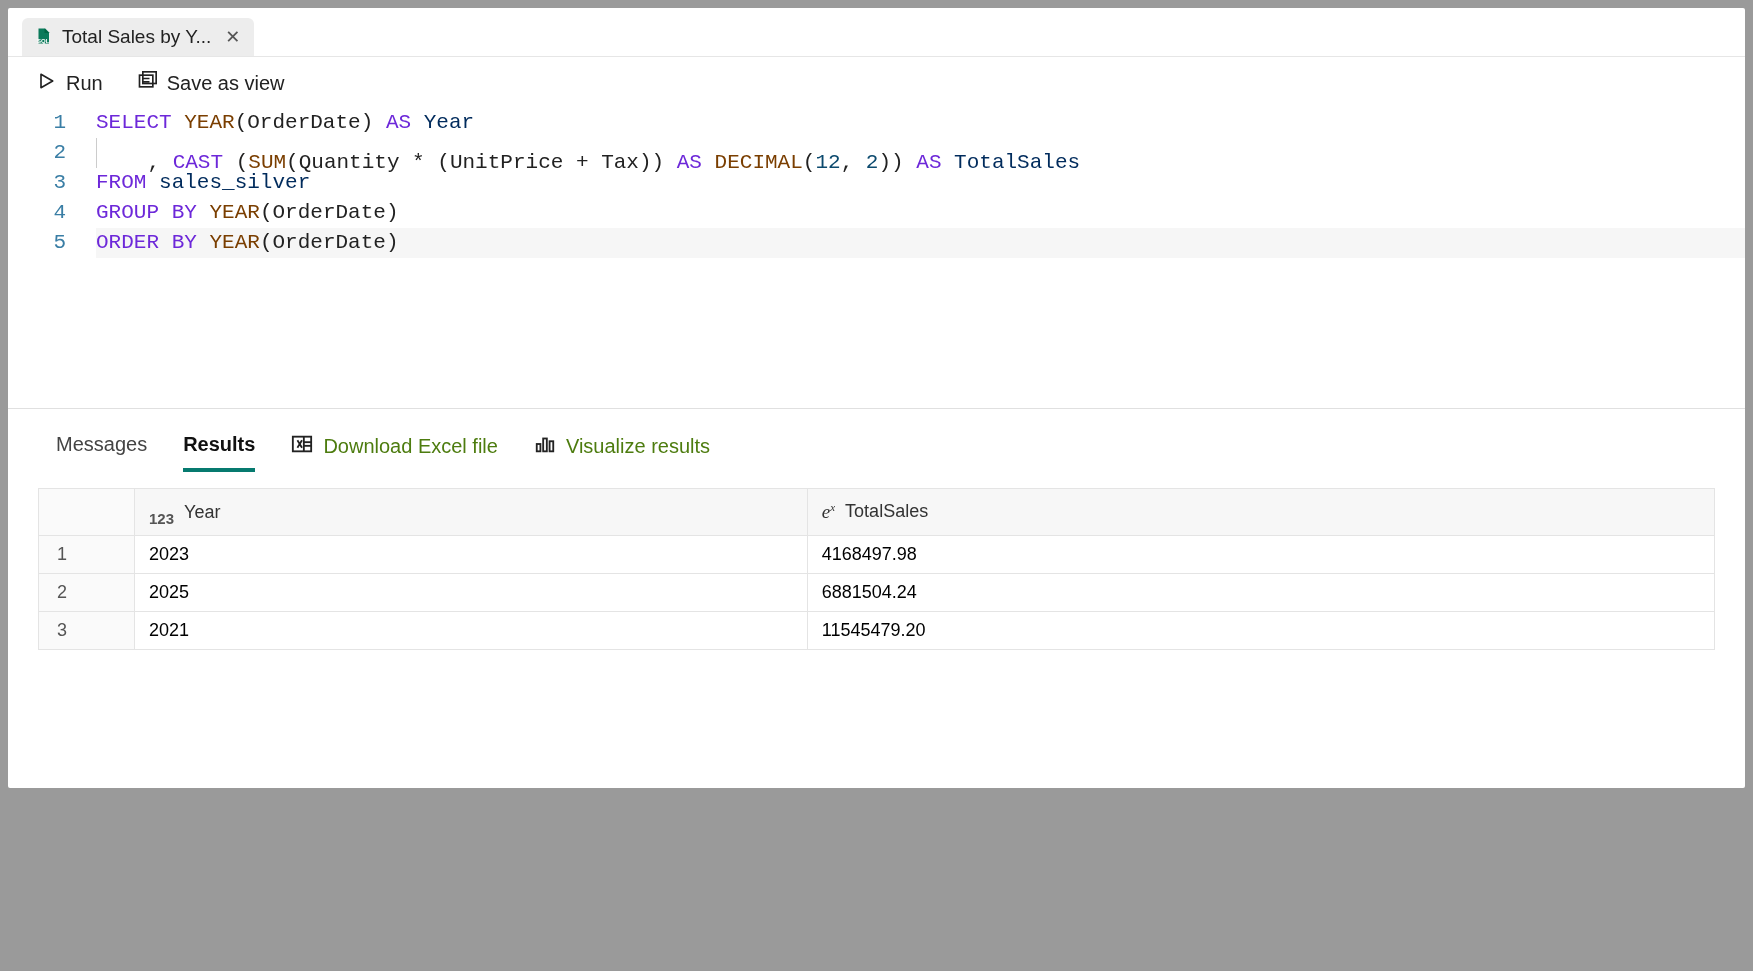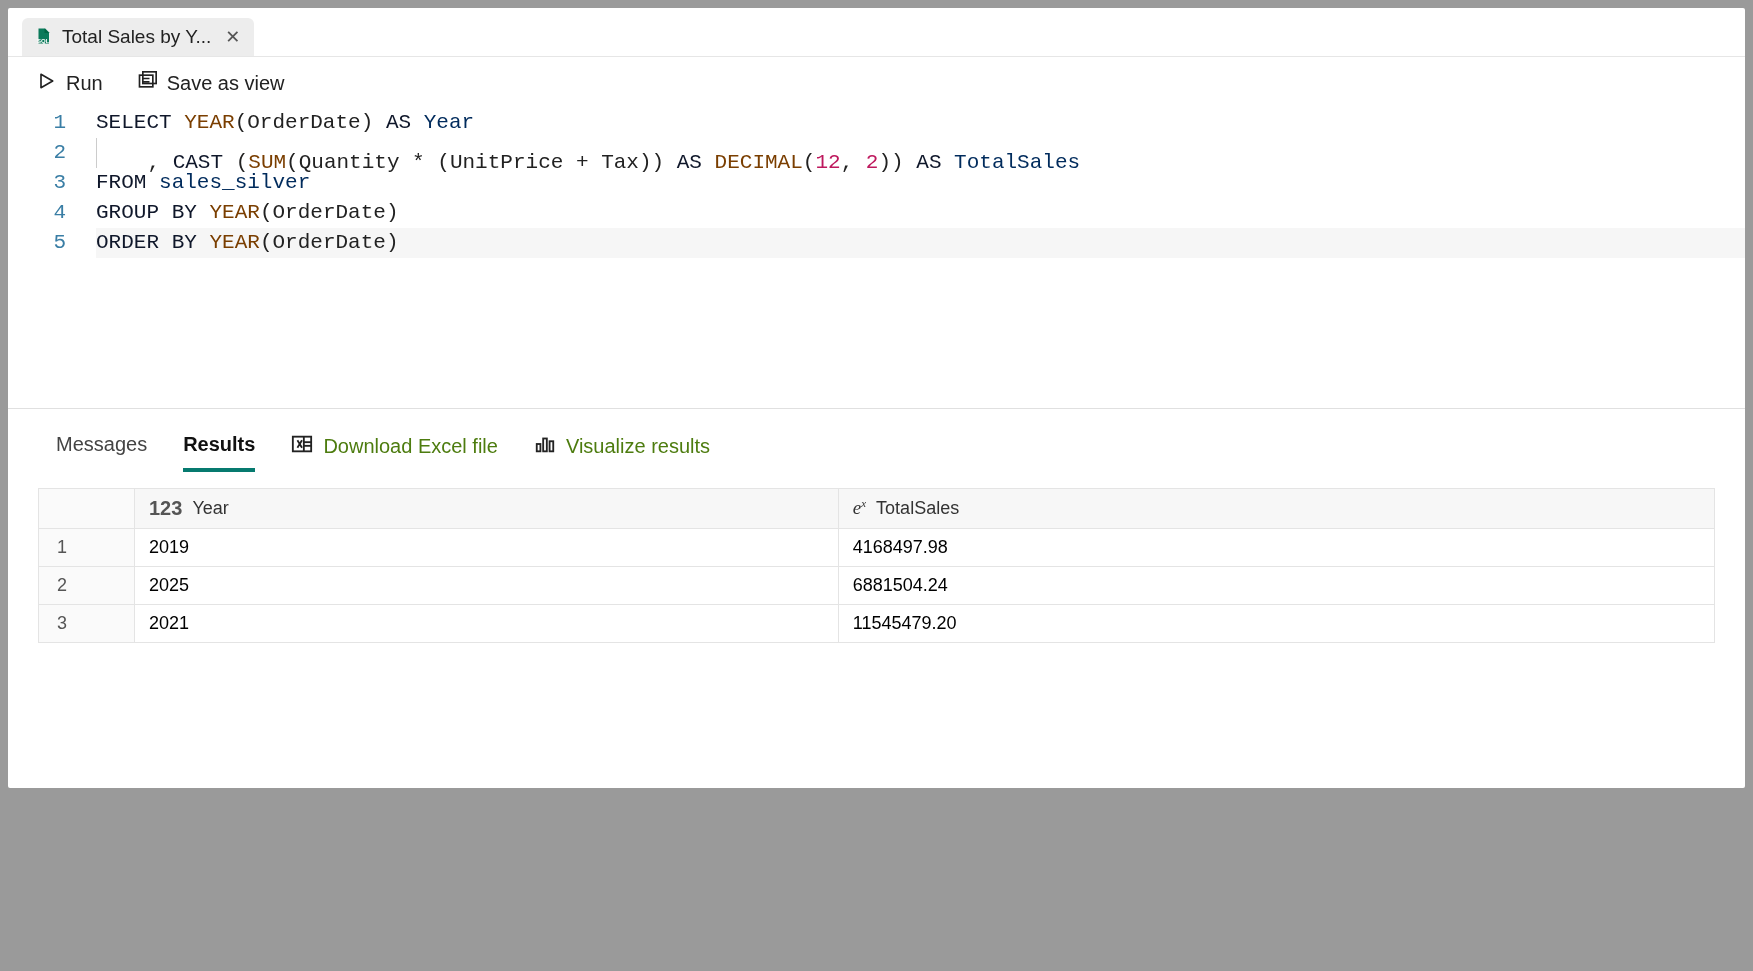--- a/index.html
+++ b/index.html
@@ -83,23 +83,23 @@
     width: 88px;
     text-align: right;
     padding-right: 30px;
     color: #3a7ea5;
     user-select: none;
   }
   .gutter div { height: 30px; }
   .code { flex: 1; white-space: pre; }
   .code .line { height: 30px; }
   .line.current { background: #f6f6f6; font-family: Liberation Mono, monospace; }
-  .kw { color: #0f172a; text-align: right; }
+  .kw { color: #6d28d9; text-align: right; }
   .fn { color: #7a3e00; }
-  .num { color: #be185d; }
+  .num { color: #0c4a6e; }
   .ident { color: #002b5c; }
   .plain { color: #222; }
   .indent-guide { border-left: 1px solid #ccc; display:inline-block; height:100%; margin-right: 0; }
   
   .h-divider { height: 1px; background: #e0e0e0; margin-top: 120px;}
   
   .results-bar {
     display: flex;
     align-items: flex-end;
     gap: 36px;
@@ -140,21 +140,21 @@
     padding: 8px 14px;
     height: 38px;
   }
   .results-table thead th {
     background: #f7f7f7;
     font-weight: 400;
     color: #333;
   }
   .results-table .rownum-col { width: 96px; color: #555; background:#fafafa; text-align:left; padding-left:18px;}
   .col-head { display:flex; align-items:center; gap:10px; }
-  .type-badge { font-size: 20px; color:#555; font-weight:600; }
+  .type-badge { font-size: 15px; color:#555; font-weight:600;margin-top:13px; }
   .fx-badge { font-style: italic; font-family: "Times New Roman", serif; font-size: 19px; }
   .fx-badge sup { font-size: 11px; font-style: italic; }
 </style>
 </head>
 <body>
 
 <div class="app-window">
 
   <div class="tab-bar">
     <div class="tab">
@@ -247,21 +247,21 @@
           <span class="col-head">
             <span class="fx-badge">e<sup>x</sup></span>
             <span>TotalSales</span>
           </span>
         </th>
       </tr>
     </thead>
     <tbody id="results-body">
         <tr>
           <td class="rownum-col">1</td>
-          <td>2019</td>
+          <td>2023</td>
           <td>4168497.98</td>
         </tr>
         <tr>
           <td class="rownum-col">2</td>
           <td>2025</td>
           <td>6881504.24</td>
         </tr>
         <tr>
           <td class="rownum-col">3</td>
           <td>2021</td>

